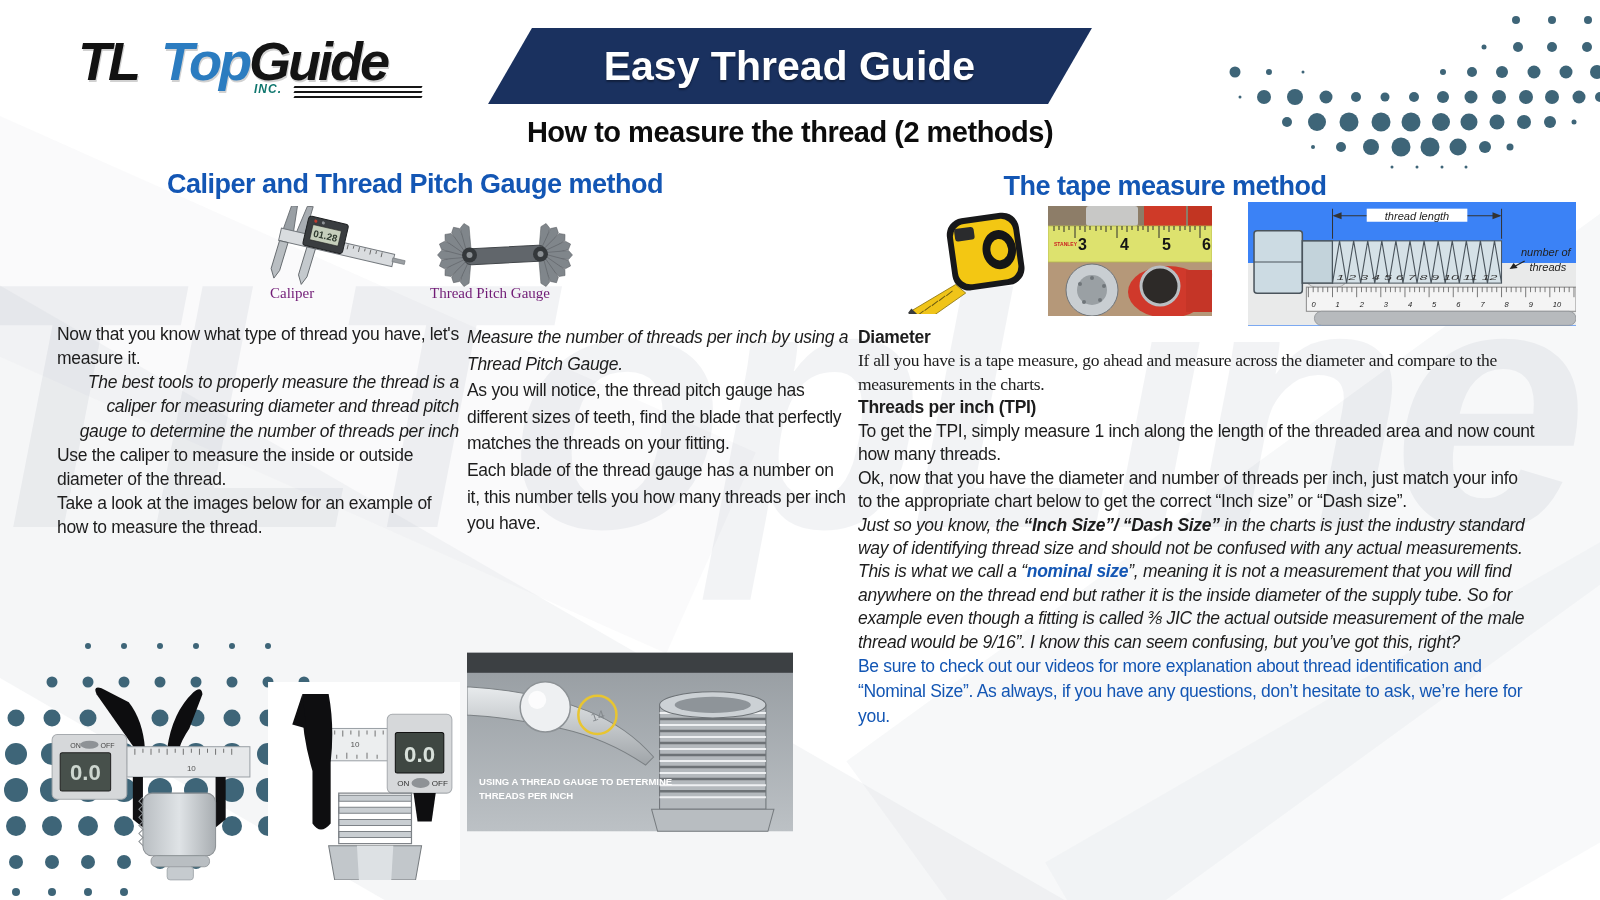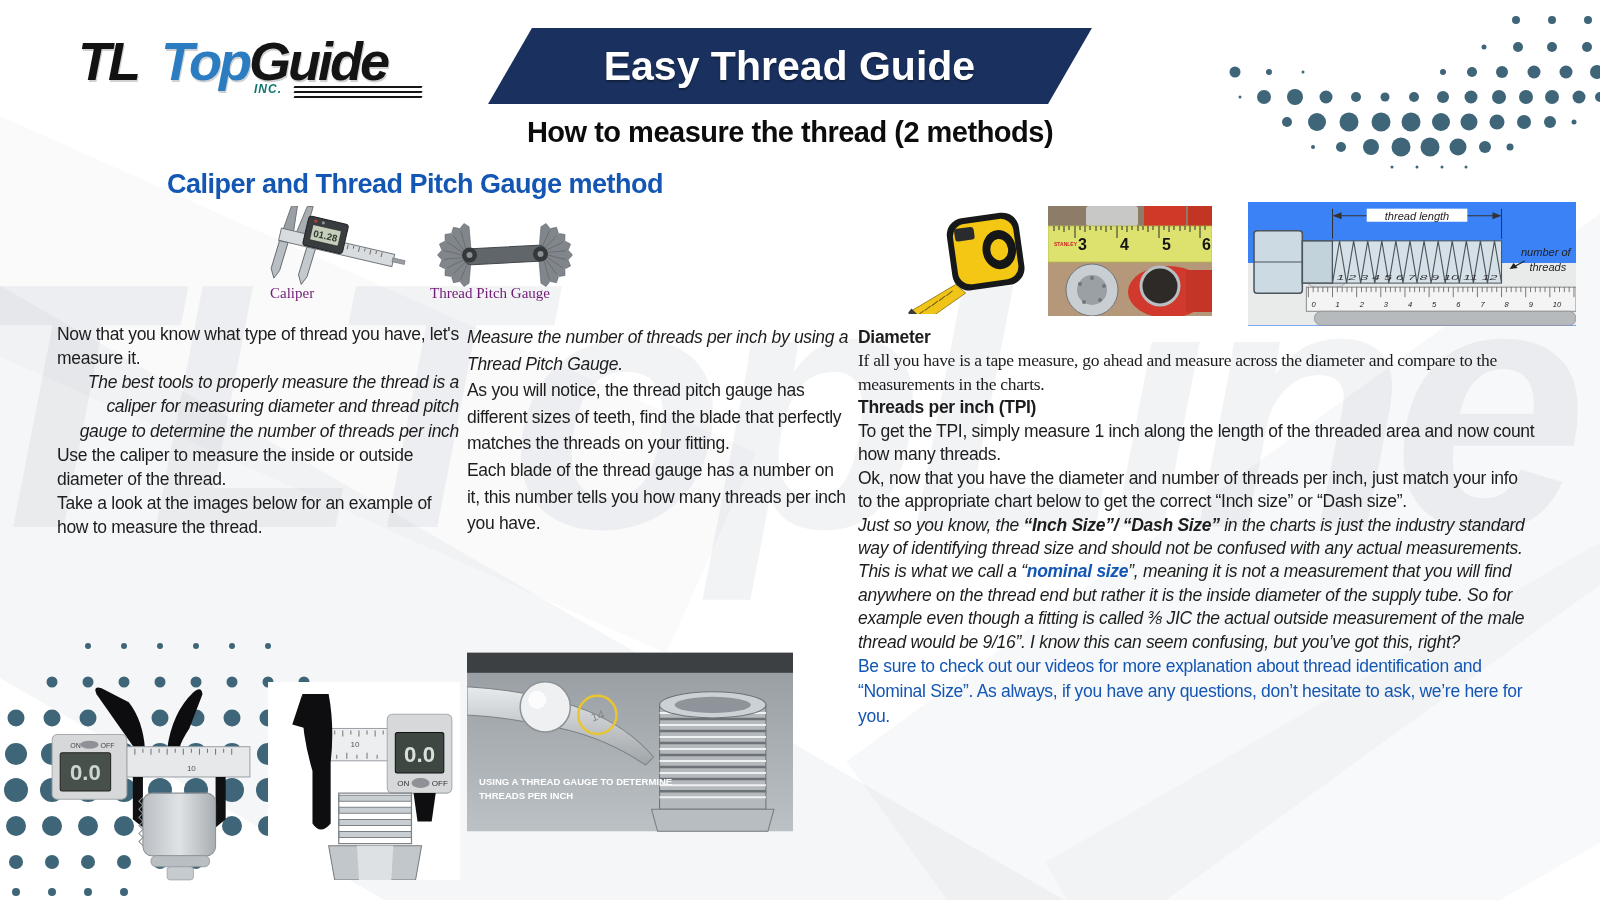--- a/index.html
+++ b/index.html
@@ -194,20 +194,21 @@
         <div></div>
       </span>
   </div>
 
   <div class="banner" style="background:#1a315f;">
     <span class="banner-text">Easy Thread Guide</span>
   </div>
   <div class="subtitle">How to measure the thread (2 methods)</div>
 
   <div class="method-heading heading-left blue">Caliper and Thread Pitch Gauge method</div>
+  <div class="method-heading heading-right blue">The tape measure method</div>
 
   <div class="art" style="left:258px;top:206px;width:156px;height:92px;">
     <svg viewBox="0 0 150 95" width="156" height="92">
       <g transform="rotate(13 70 45)">
         <path d="M20,10 L26,9 L28,36 L17,36 Z" fill="#9aa0a5" stroke="#5f6469" stroke-width="0.8"></path>
         <path d="M36,7 L42,6 L40,36 L31,36 Z" fill="#a8adb2" stroke="#5f6469" stroke-width="0.8"></path>
         <rect x="15" y="35" width="120" height="13" fill="#d9dcdf" stroke="#74797e" stroke-width="1"></rect>
         <path d="M62,36 v5 M68,36 v3 M74,36 v5 M80,36 v3 M86,36 v5 M92,36 v3 M98,36 v5 M104,36 v3 M110,36 v5 M116,36 v3 M122,36 v5" stroke="#555" stroke-width="0.8" fill="none"></path>
         <rect x="134" y="39" width="13" height="4" fill="#9b9fa3" stroke="#6a6f74" stroke-width="0.6"></rect>
         <path d="M16,48 L25,48 L23,78 L19,87 L14,78 Z" fill="#b9bec2" stroke="#5f6469" stroke-width="0.9"></path>

